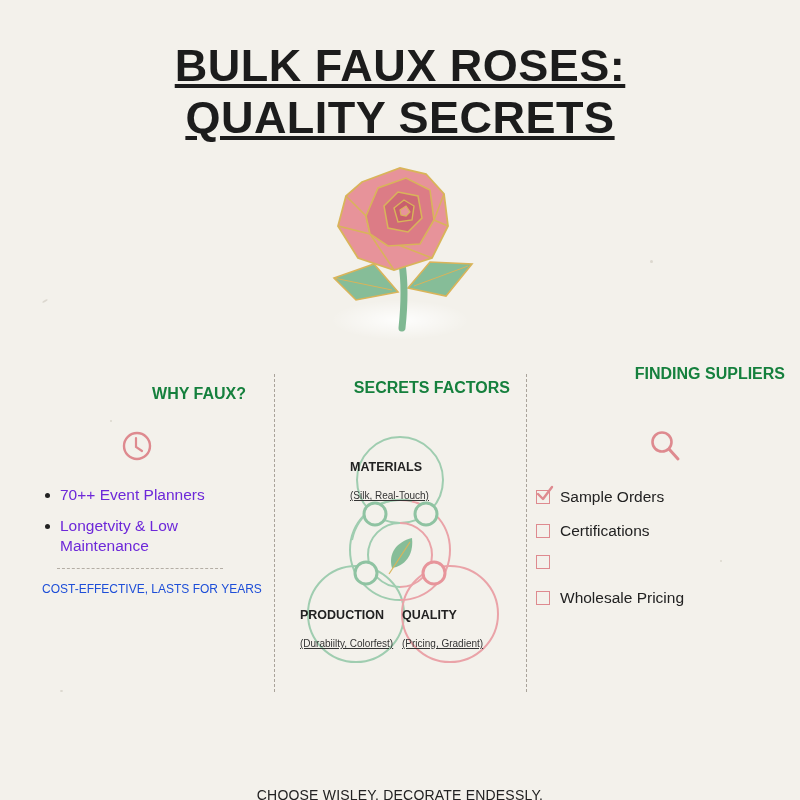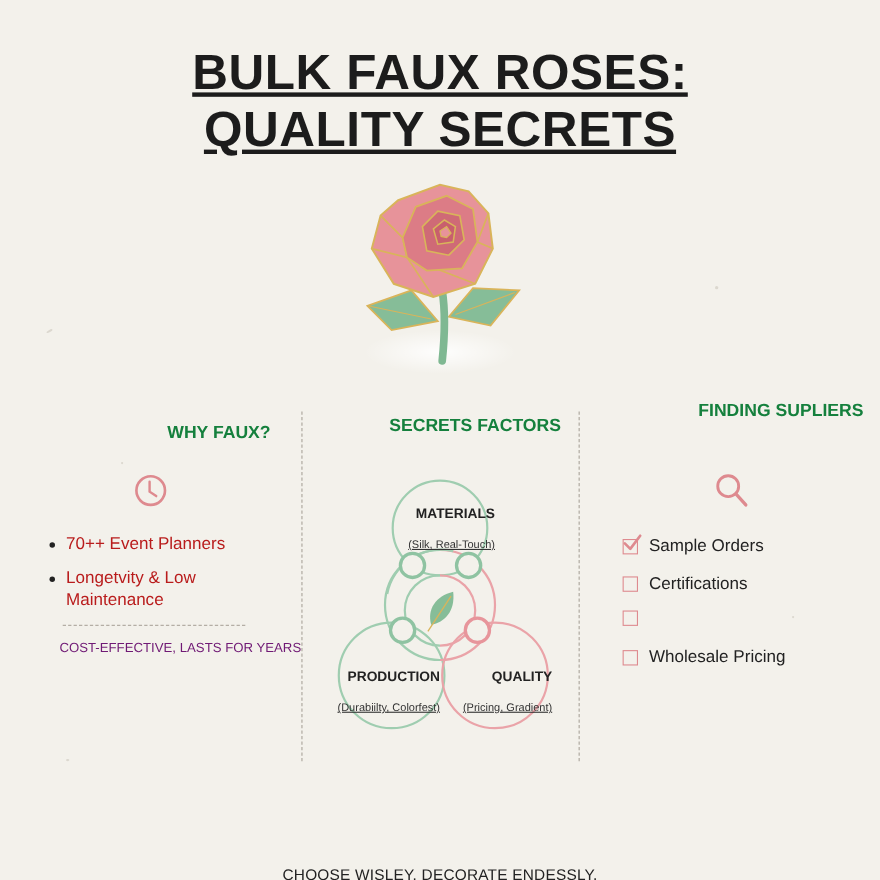--- a/index.html
+++ b/index.html
@@ -26,42 +26,42 @@
   .col-head {
     position: absolute; font-weight: 700; font-size: 16px; text-align: right; color: #15803d;
     white-space: nowrap;
   }
   .divider {
     position: absolute; top: 374px; height: 318px; width: 0;
     border-left: 1.5px dashed #a9a39a;
   }
   .icon { position: absolute; }
   .bullet {
-    position: absolute; font-size: 15.5px; font-weight: 500; color: #b91c1c; line-height: 20px;
+    position: absolute; font-size: 15.5px; font-weight: 500; color: #6d28d9; line-height: 20px;
   }
   .bullet .dot {
     position: absolute; left: -15px; top: 8px; width: 5px; height: 5px; background: #222; border-radius: 50%;
   }
   .dash-line {
     position: absolute; left: 57px; top: 568px; width: 166px; height: 0;
     border-top: 1px dashed #b4aea5;
   }
   .small-caps {
-    position: absolute; left: 42px; top: 582px; font-size: 12px; color: #701a75; white-space: nowrap; margin-left: 12px;
+    position: absolute; left: 42px; top: 582px; font-size: 12px; color: #1d4ed8; white-space: nowrap;
   }
   .check-item {
-    position: absolute; left: 566px; font-size: 15.5px; font-weight: 500; color: #222; white-space: nowrap;
+    position: absolute; left: 536px; font-size: 15.5px; font-weight: 500; color: #222; white-space: nowrap;
     display: flex; align-items: center;
   }
   .check-item .box {
     width: 12px; height: 12px; border: 1.6px solid #de8a8f; margin-right: 10px; position: relative; background: transparent;
   }
   .check-item .box svg { position: absolute; left: -1px; top: -6px; }
   .diagram-label {
-    position: absolute; text-align: right; white-space: nowrap;
+    position: absolute; text-align: left; white-space: nowrap;
   }
   .diagram-label .lbl { font-weight: 700; font-size: 12.5px; color: #222; display: block; }
   .diagram-label .sub { font-size: 10px; color: #333; display: block; margin-top: 16px; text-decoration: underline; }
   .footer {
     position: absolute; left: 0; top: 752px; width: 800px; text-align: center;
     font-size: 14px; color: #222; letter-spacing: 0.2px; margin-top: 35px;
   }
 </style>
 </head>
 <body>

